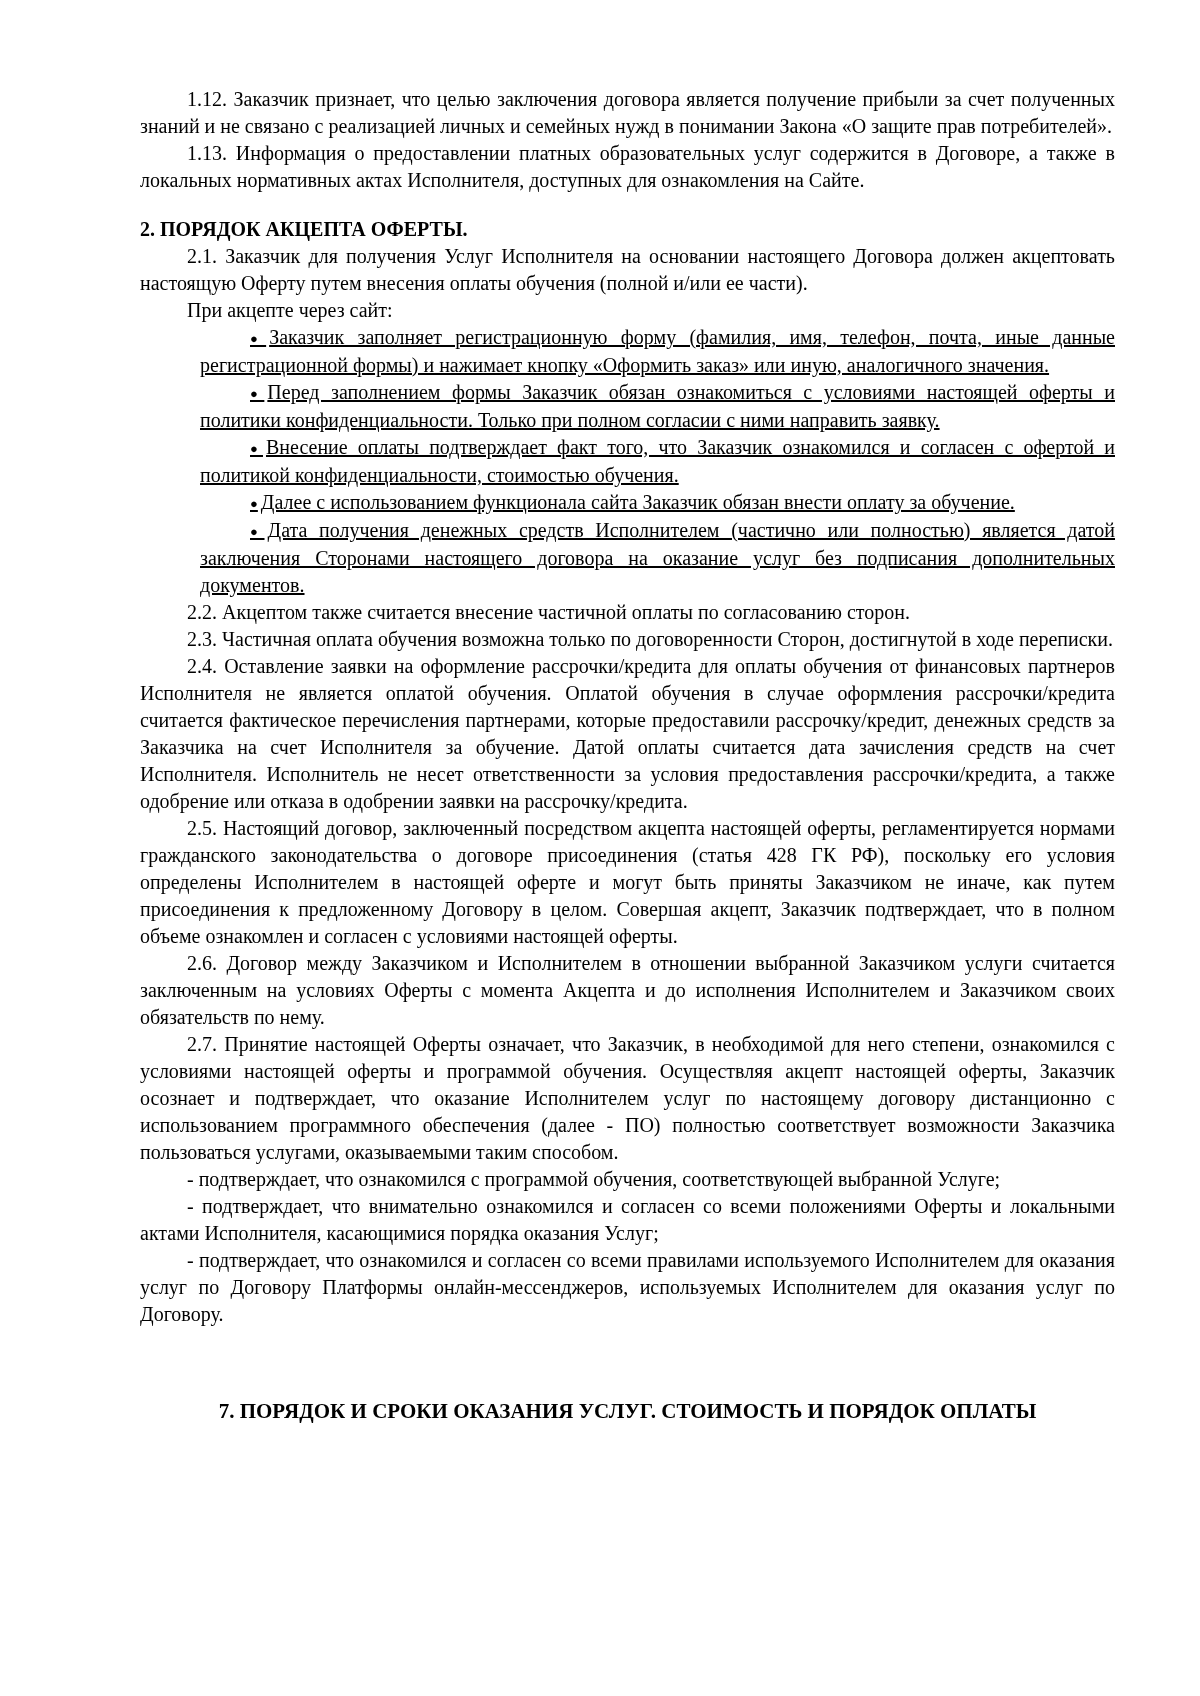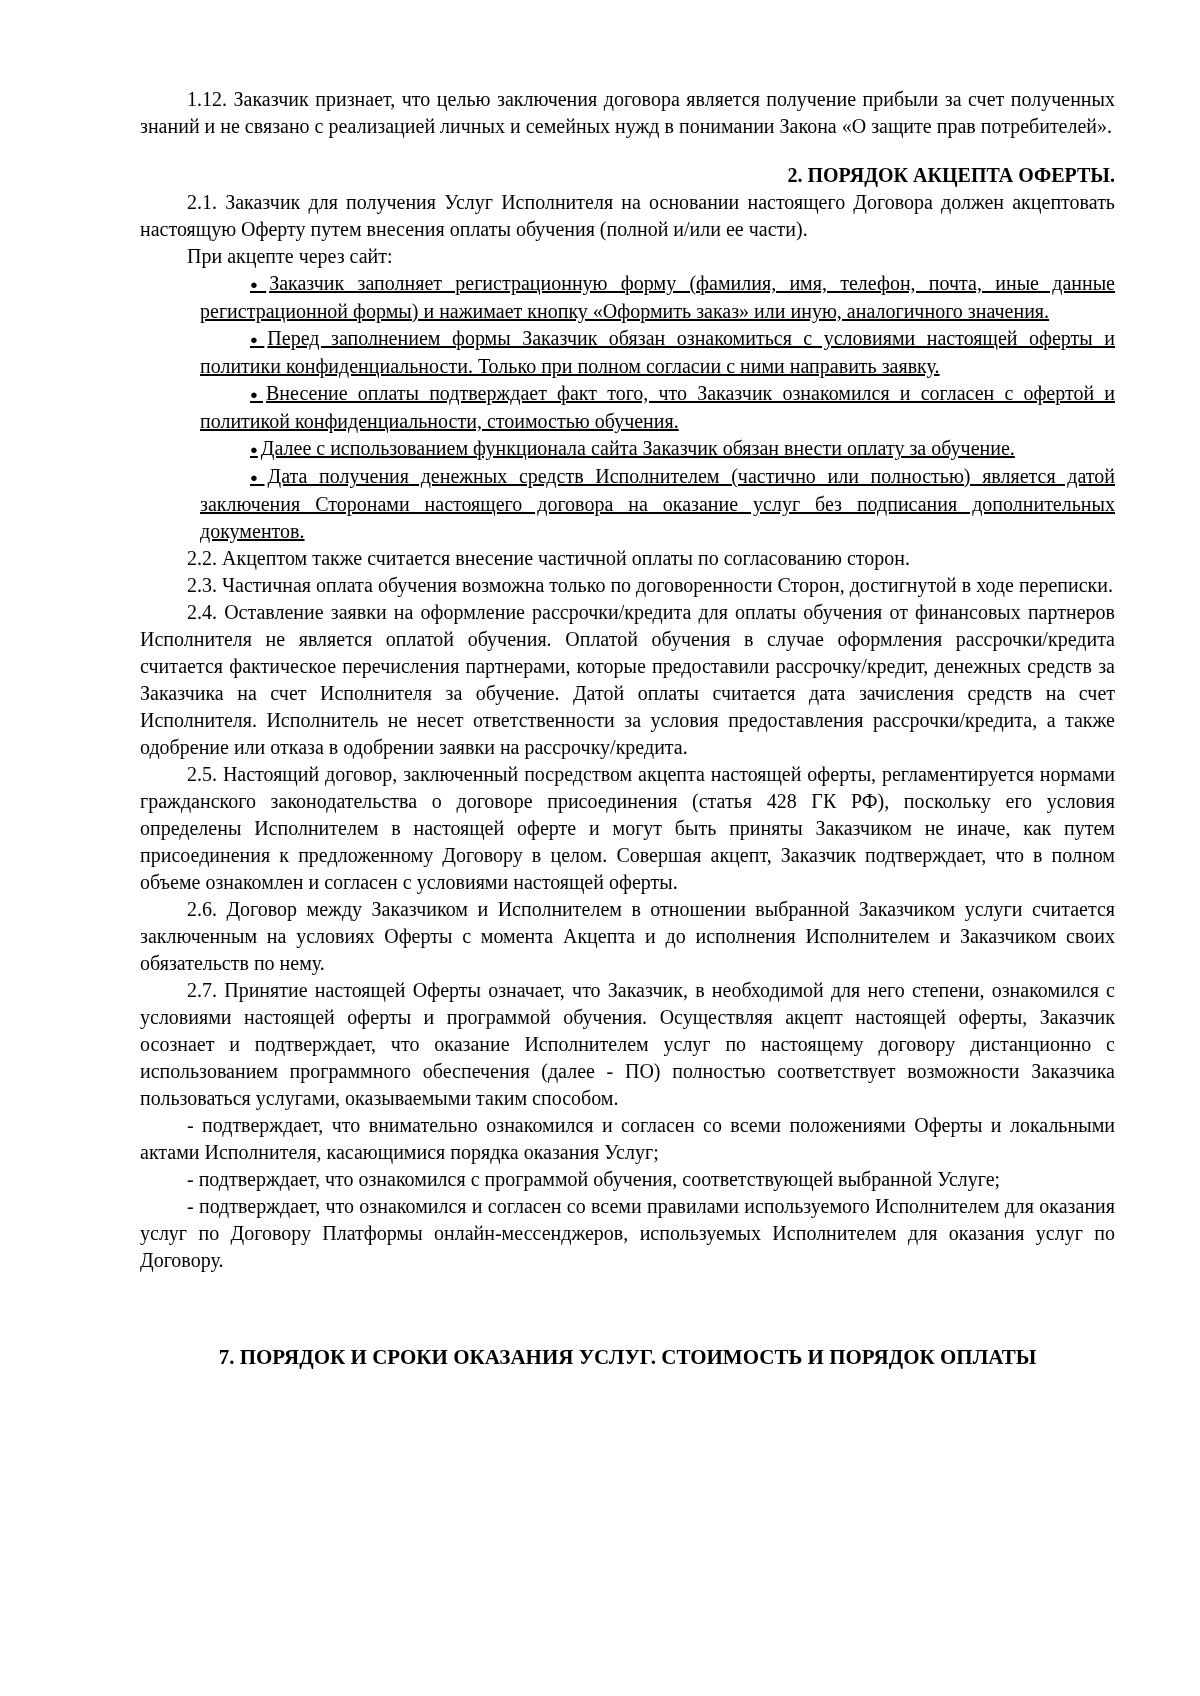--- a/index.html
+++ b/index.html
@@ -24,21 +24,21 @@
     background: #ffffff;
     overflow: hidden;
   }
   .page p {
     margin: 0;
     text-align: justify;
     text-indent: 47px;
   }
   .section-heading {
     margin: 22px 0 0 0;
-    text-align: right;
+    text-align: left;
     font-weight: bold;
     font-size: 20px;
     line-height: 27px;
     text-indent: 0;
   }
   .section-heading-3 {
     margin: 70px 0 0 0;
     text-align: center;
     font-weight: bold;
     font-size: 21px;
@@ -58,39 +58,40 @@
   .bold {
     font-weight: bold;
   }
 </style>
 </head>
 <body>
 
 <div class="page">
 
   <p>1.12. Заказчик признает, что целью заключения договора является получение прибыли за счет полученных знаний и не связано с реализацией личных и семейных нужд в понимании Закона «О защите прав потребителей».</p>
+  <p>1.13. Информация о предоставлении платных образовательных услуг содержится в Договоре, а также в локальных нормативных актах Исполнителя, доступных для ознакомления на Сайте.</p>
 
   <h2 class="section-heading">2. ПОРЯДОК АКЦЕПТА ОФЕРТЫ.</h2>
 
   <p>2.1. Заказчик для получения Услуг Исполнителя на основании настоящего Договора должен акцептовать настоящую Оферту путем внесения оплаты обучения (полной и/или ее части).</p>
   <p>При акцепте через сайт:</p>
 
   <p class="bullet"><span class="bullet-marker">●</span><span>Заказчик заполняет регистрационную форму (фамилия, имя, телефон, почта, иные данные регистрационной формы) и нажимает кнопку «Оформить заказ» или иную, аналогичного значения.</span></p>
   <p class="bullet"><span class="bullet-marker">●</span><span>Перед заполнением формы Заказчик обязан ознакомиться с условиями настоящей оферты и политики конфиденциальности. Только при полном согласии с ними направить заявку.</span></p>
   <p class="bullet"><span class="bullet-marker">●</span><span>Внесение оплаты подтверждает факт того, что Заказчик ознакомился и согласен с офертой и политикой конфиденциальности, стоимостью обучения.</span></p>
   <p class="bullet"><span class="bullet-marker">●</span><span>Далее с использованием функционала сайта Заказчик обязан внести оплату за обучение.</span></p>
   <p class="bullet"><span class="bullet-marker">●</span><span>Дата получения денежных средств Исполнителем (частично или полностью) является датой заключения Сторонами настоящего договора на оказание услуг без подписания дополнительных документов.</span></p>
 
   <p>2.2. Акцептом также считается внесение частичной оплаты по согласованию сторон.</p>
   <p>2.3. Частичная оплата обучения возможна только по договоренности Сторон, достигнутой в ходе переписки.</p>
   <p>2.4. Оставление заявки на оформление рассрочки/кредита для оплаты обучения от финансовых партнеров Исполнителя не является оплатой обучения. Оплатой обучения в случае оформления рассрочки/кредита считается фактическое перечисления партнерами, которые предоставили рассрочку/кредит, денежных средств за Заказчика на счет Исполнителя за обучение. Датой оплаты считается дата зачисления средств на счет Исполнителя. Исполнитель не несет ответственности за условия предоставления рассрочки/кредита, а также одобрение или отказа в одобрении заявки на рассрочку/кредита.</p>
   <p>2.5. Настоящий договор, заключенный посредством акцепта настоящей оферты, регламентируется нормами гражданского законодательства о договоре присоединения (статья 428 ГК РФ), поскольку его условия определены Исполнителем в настоящей оферте и могут быть приняты Заказчиком не иначе, как путем присоединения к предложенному Договору в целом. Совершая акцепт, Заказчик подтверждает, что в полном объеме ознакомлен и согласен с условиями настоящей оферты.</p>
   <p>2.6. Договор между Заказчиком и Исполнителем в отношении выбранной Заказчиком услуги считается заключенным на условиях Оферты с момента Акцепта и до исполнения Исполнителем и Заказчиком своих обязательств по нему.</p>
   <p>2.7. Принятие настоящей Оферты означает, что Заказчик, в необходимой для него степени, ознакомился с условиями настоящей оферты и программой обучения. Осуществляя акцепт настоящей оферты, Заказчик осознает и подтверждает, что оказание Исполнителем услуг по настоящему договору дистанционно с использованием программного обеспечения (далее - ПО) полностью соответствует возможности Заказчика пользоваться услугами, оказываемыми таким способом.</p>
 
 
+  <p>- подтверждает, что ознакомился с программой обучения, соответствующей выбранной Услуге;</p>
   <p>- подтверждает, что внимательно ознакомился и согласен со всеми положениями Оферты и локальными актами Исполнителя, касающимися порядка оказания Услуг;</p>
-  <p>- подтверждает, что ознакомился с программой обучения, соответствующей выбранной Услуге;</p>
   <p>- подтверждает, что ознакомился и согласен со всеми правилами используемого Исполнителем для оказания услуг по Договору Платформы онлайн-мессенджеров, используемых Исполнителем для оказания услуг по Договору.</p>
 
   <h2 class="section-heading-3">7. ПОРЯДОК И СРОКИ ОКАЗАНИЯ УСЛУГ. СТОИМОСТЬ И ПОРЯДОК ОПЛАТЫ</h2>
 
 </div>
 
 </body></html>

